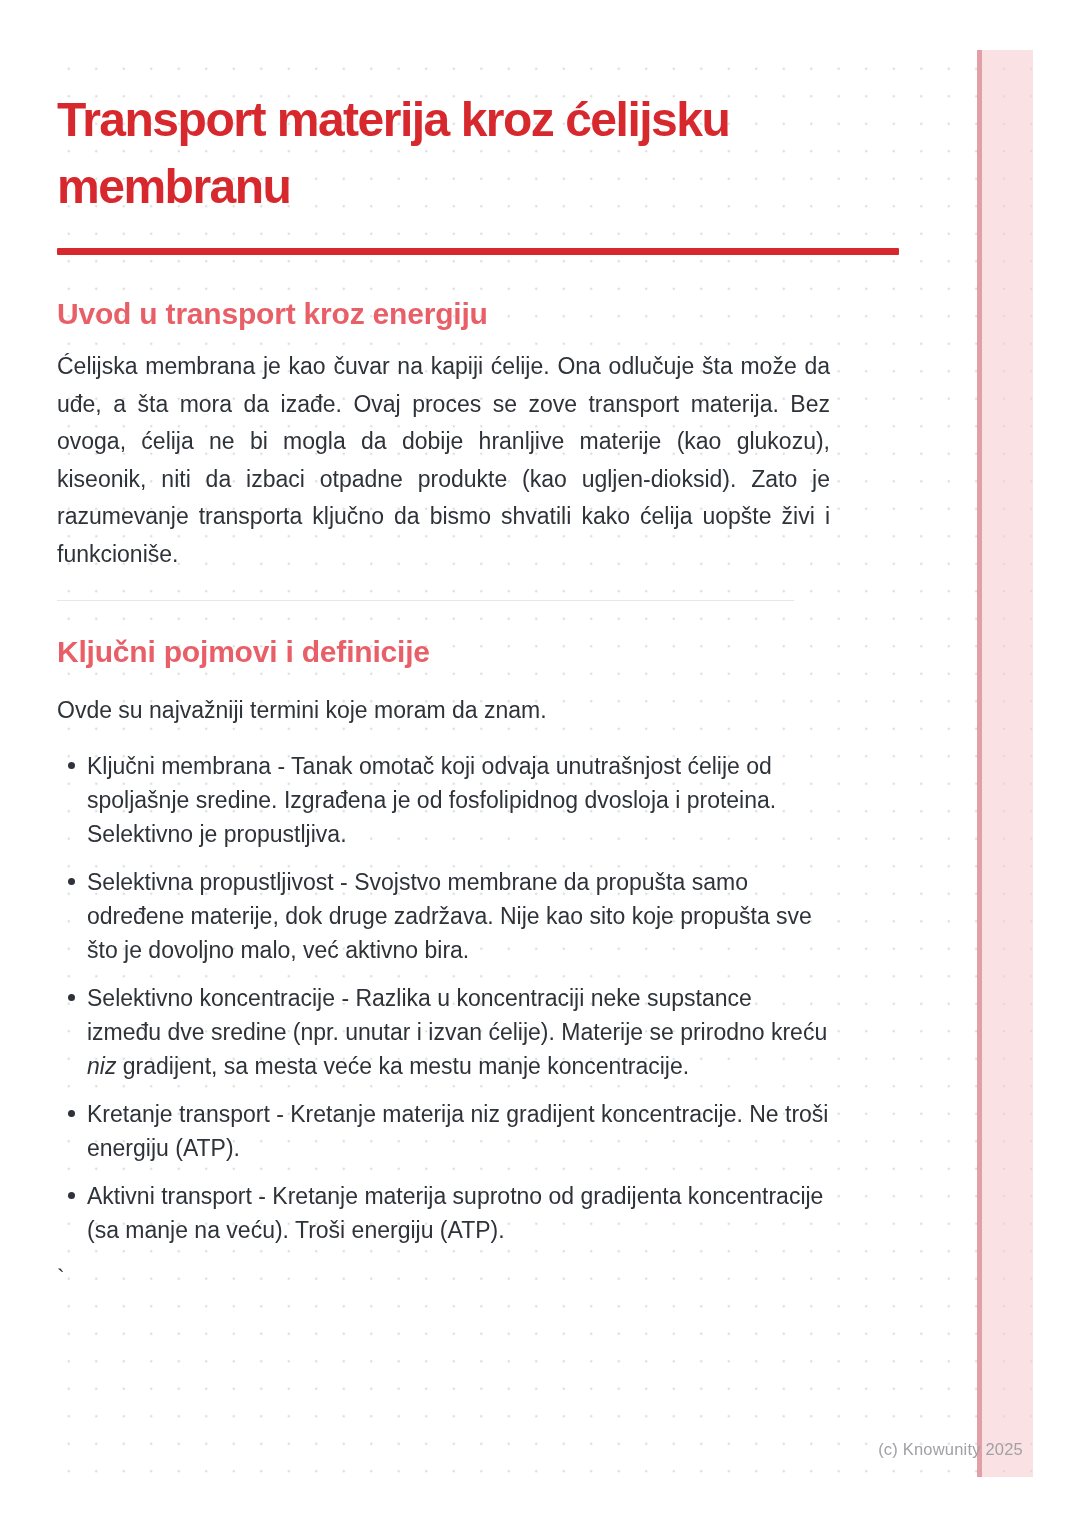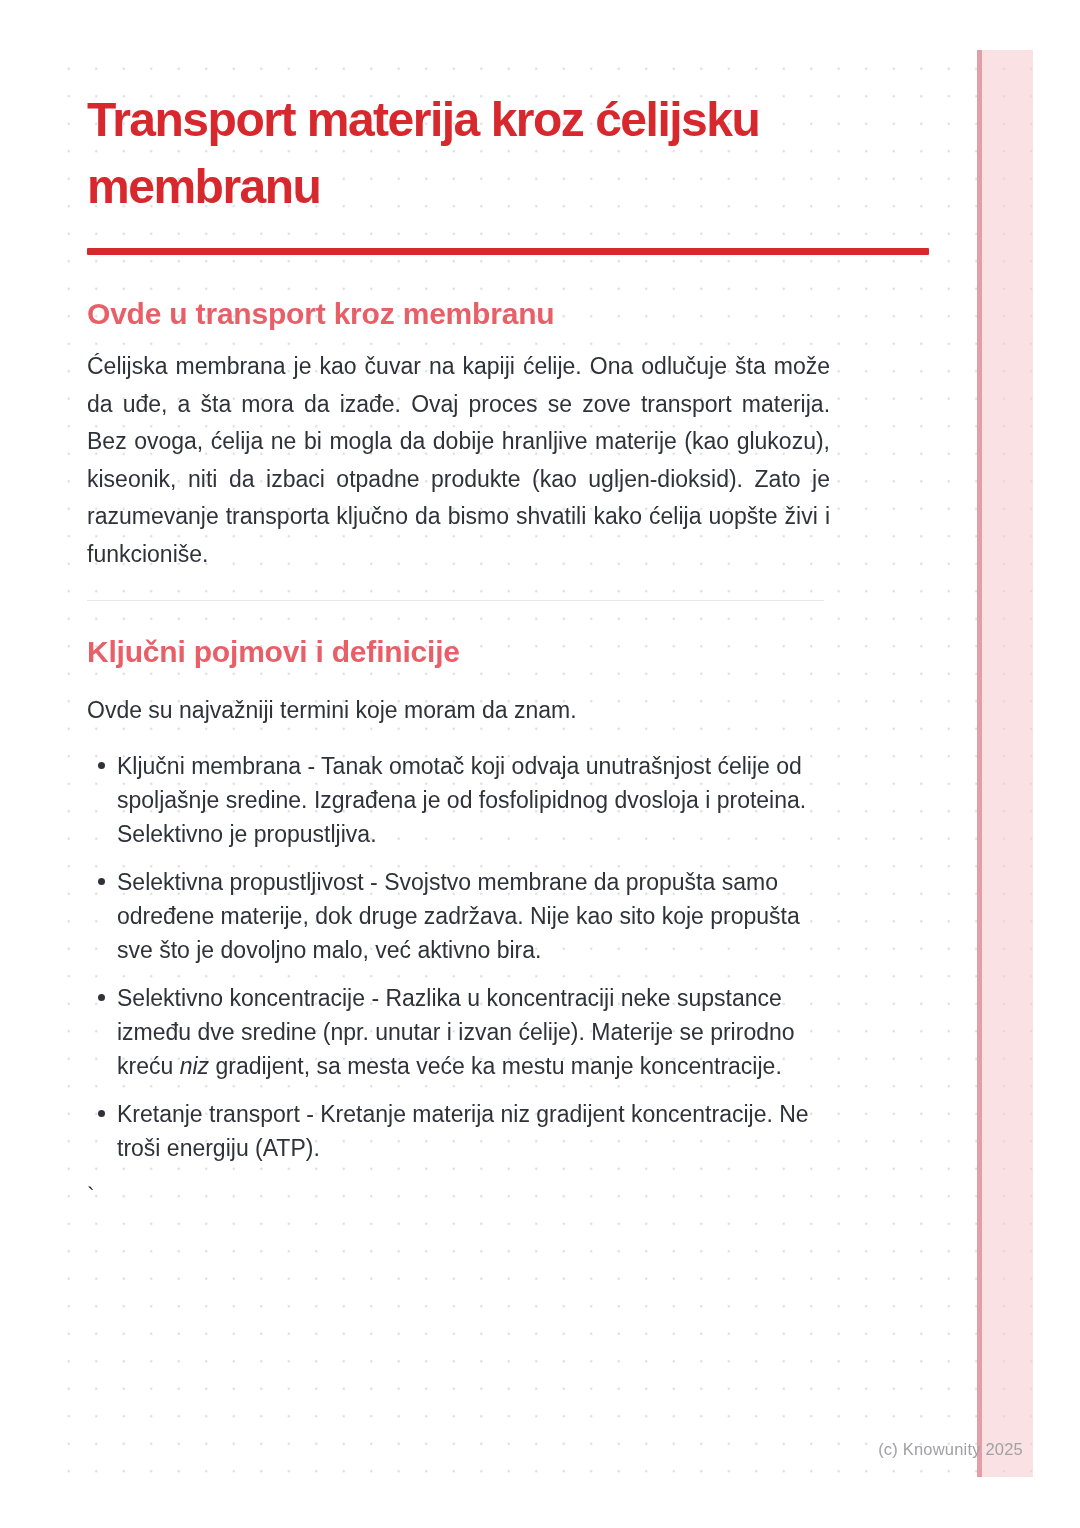--- a/index.html
+++ b/index.html
@@ -24,21 +24,21 @@
     position:absolute;
     left:977px; top:50px;
     width:51px; height:1427px;
     background:rgba(246,203,206,0.55);
     border-left:5px solid rgba(219,144,152,0.8);
     z-index:1;
   }
   .content{
     position:relative;
     z-index:1;
-    padding:86px 250px 0 87px; 
+    padding:86px 250px 0 57px; 
   }
   .page-title{
     margin:0;
     max-width:690px;
     font-size:48px;
     line-height:67px;
     font-weight:700;
     letter-spacing:-1.5px;
     color:var(--accent-red,#d7282e);
   }
@@ -118,32 +118,33 @@
 <body>
 
 <div class="page">
   <div class="dot-grid"></div>
   <div class="accent-stripe"></div>
 
   <div class="content">
     <h1 class="page-title">Transport materija kroz ćelijsku membranu</h1>
     <div class="title-rule"></div>
 
-    <h2 class="section-heading heading-intro">Ovde u transport kroz membranu</h2>
+    <h2 class="section-heading heading-intro">Uvod u transport kroz energiju</h2>
     <p class="lead-para"><span>Ćelijska membrana je kao čuvar na kapiji ćelije. Ona odlučuje šta može da uđe, a šta mora da izađe. Ovaj proces se zove </span><span class="b">transport materija</span><span>. Bez ovoga, ćelija ne bi mogla da dobije hranljive materije (kao glukozu), kiseonik, niti da izbaci otpadne produkte (kao ugljen-dioksid). Zato je razumevanje transporta ključno da bismo shvatili kako ćelija uopšte živi i funkcioniše.</span></p>
 
     <hr class="soft-divider">
 
     <h2 class="section-heading heading-terms">Ključni pojmovi i definicije</h2>
     <p class="terms-lead">Ovde su najvažniji termini koje moram da znam.</p>
 
     <ul class="terms">
       <li><span><span class="b">Ključni membrana</span><span> - Tanak omotač koji odvaja unutrašnjost ćelije od spoljašnje sredine. Izgrađena je od </span><span class="b">fosfolipidnog dvosloja</span><span> i proteina. Selektivno je propustljiva.</span></span></li>
       <li><span><span class="b">Selektivna propustljivost</span><span> - Svojstvo membrane da propušta samo određene materije, dok druge zadržava. Nije kao sito koje propušta sve što je dovoljno malo, već aktivno bira.</span></span></li>
       <li><span><span class="b">Selektivno koncentracije</span><span> - Razlika u koncentraciji neke supstance između dve sredine (npr. unutar i izvan ćelije). Materije se prirodno kreću </span><span class="i">niz</span><span> gradijent, sa mesta veće ka mestu manje koncentracije.</span></span></li>
       <li><span><span class="b">Kretanje transport</span><span> - Kretanje materija niz gradijent koncentracije. </span><span class="b">Ne troši energiju</span><span> (ATP).</span></span></li>
+      <li><span><span class="b">Aktivni transport</span><span> - Kretanje materija suprotno od gradijenta koncentracije (sa manje na veću). </span><span class="b">Troši energiju</span><span> (ATP).</span></span></li>
     </ul>
 
     <span class="stray-char">`</span>
   </div>
 
   <div class="page-footer">(c) Knowunity 2025</div>
 </div>
 
 </body></html>

